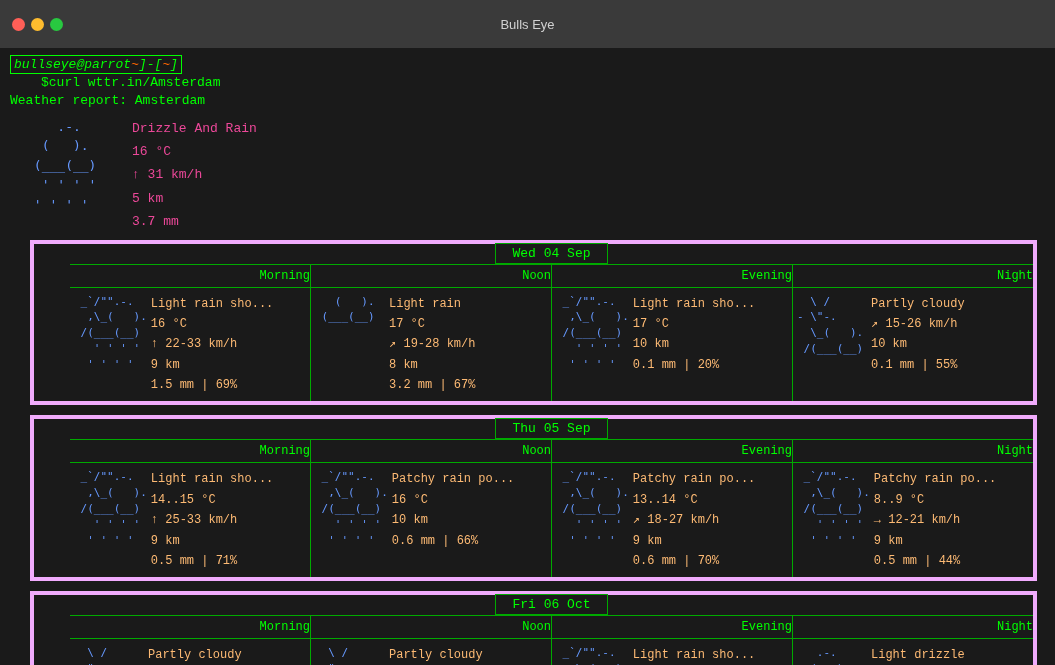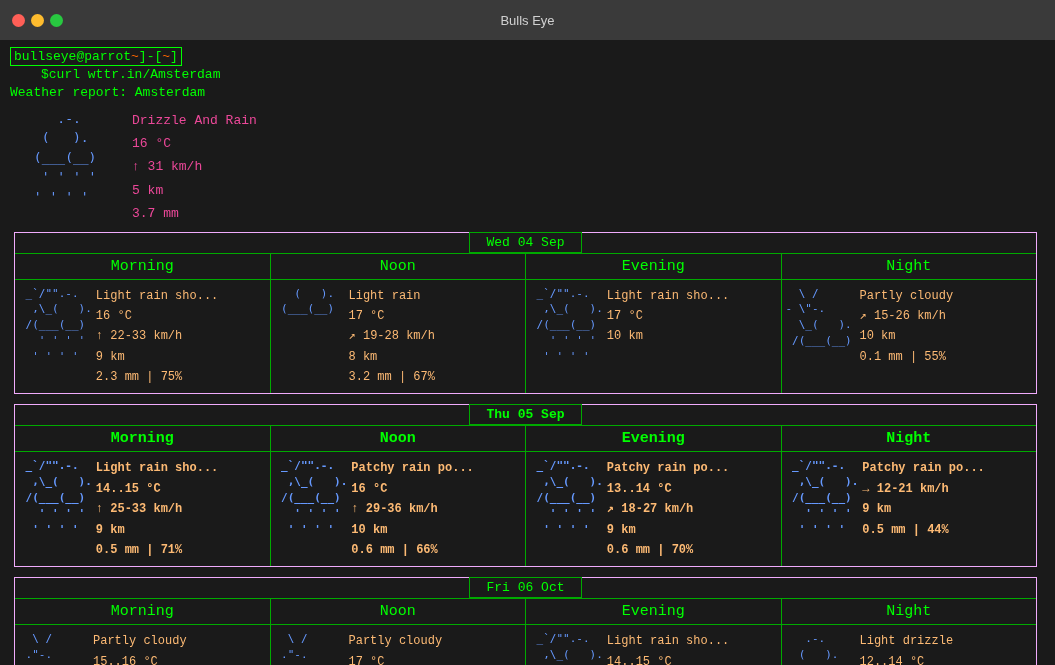--- a/index.html
+++ b/index.html
@@ -7,21 +7,21 @@
       background: #1a1a1a;
       font-family: 'Courier New', Courier, monospace;
       font-size: 13px;
       color: #00ff00;
       width: 1055px;
       min-height: 665px;
       overflow: hidden;
     }
     .title-bar {
       background: #3a3a3a;
-      height: 40px;
+      height: 48px;
       display: flex;
       align-items: center;
       justify-content: center;
       position: relative;
     }
     .title-bar-buttons {
       position: absolute;
       left: 12px;
       display: flex;
       gap: 6px;
@@ -59,22 +59,23 @@
       line-height: 1.5;
       white-space: pre;
       min-width: 90px;
     }
     .weather-desc {
       color: #ec4899;
       font-size: 13px;
       line-height: 1.8;
     }
     .day-section {
-      margin: 6px 4px 4px 0;
-      border: 1px solid #f0abfc;
+      margin: 6px 4px 4px 16px;
+      border: 4px solid #f0abfc;
+      padding-left: 36px;
     }
     .day-header-row {
       display: flex;
       justify-content: center;
       margin-bottom: -1px;
     }
     .day-header {
       background: #1a1a1a;
       border: 1px solid #00aa00;
       color: #00ff00;
@@ -87,25 +88,25 @@
     .periods-row {
       display: flex;
       border-top: 1px solid #00aa00;
     }
     .period {
       flex: 1;
       border-right: 1px solid #00aa00;
     }
     .period:last-child { border-right: none; }
     .period-header {
-      text-align: center;
+      text-align: right;
       padding: 4px 0;
       color: #00ff00;
       border-bottom: 1px solid #00aa00;
-      font-size: 15px;
+      font-size: 12px;
     }
     .period-content {
       display: flex;
       padding: 6px 4px;
       gap: 4px;
       min-height: 90px;
     }
     .period-ascii {
       color: #6699ff;
       font-size: 11px;
@@ -131,21 +132,21 @@
     <div class="tb-btn tb-close"></div>
     <div class="tb-btn tb-min"></div>
     <div class="tb-btn tb-max"></div>
   </div>
   <span class="title-text">Bulls Eye</span>
 </div>
 
 <div class="terminal">
 
   <div class="prompt-line">
-    <span style="border:1px solid #00ff00; padding:1px 3px; color:#00ff00;"><span>bullseye@parrot</span><span style="color:#ff6600;">~</span><span>]-[</span><span style="color:#ff6600;">~</span><span>]</span></span>
+    <span style="border:1px solid #00ff00; padding:1px 3px; color:#00ff00;font-style:italic;"><span>bullseye@parrot</span><span style="color:#ff6600;">~</span><span>]-[</span><span style="color:#ff6600;">~</span><span>]</span></span>
   </div>
   <div class="prompt-line" style="color:#00ff00;margin-left:31px;">
     <span>$curl wttr.in/Amsterdam</span>
   </div>
   <div class="prompt-line">
     <span>Weather report: Amsterdam</span>
   </div>
 
   <div class="weather-current">
     <pre class="weather-ascii">    .-.
@@ -176,21 +177,21 @@
             <pre class="period-ascii"> _`/"".-.
   ,\_(   ).
  /(___(__)
    ' ' ' '
   ' ' ' '</pre>
             <div class="period-data">
               <div>Light rain sho...</div>
               <div>16 °C</div>
               <div>↑ 22-33 km/h</div>
               <div>9 km</div>
-              <div>2.3 mm | 75%</div>
+              <div>1.5 mm | 69%</div>
             </div>
           </div>
         </div>
 
         <div class="period">
           <div class="period-header">Noon</div>
           <div class="period-content">
             <pre class="period-ascii">   (   ).
  (___(__)
 
@@ -212,20 +213,21 @@
           <div class="period-content">
             <pre class="period-ascii"> _`/"".-.
   ,\_(   ).
  /(___(__)
    ' ' ' '
   ' ' ' '</pre>
             <div class="period-data">
               <div>Light rain sho...</div>
               <div>17 °C</div>
               <div>10 km</div>
+              <div>0.1 mm | 20%</div>
             </div>
           </div>
         </div>
 
         <div class="period">
           <div class="period-header">Night</div>
           <div class="period-content">
             <pre class="period-ascii">  \ /
 - \"-.
   \_(   ).
@@ -234,21 +236,21 @@
               <div>Partly cloudy</div>
               <div>↗ 15-26 km/h</div>
               <div>10 km</div>
               <div>0.1 mm | 55%</div>
             </div>
           </div>
         </div>
       </div>
     </div>
 
-    <div class="day-section" style="margin-top:10px;font-weight:bold;">
+    <div class="day-section" style="margin-top:10px;">
       <div class="day-header-row">
         <div class="day-header">Thu 05 Sep</div>
       </div>
       <div class="periods-row">
         <div class="period">
           <div class="period-header">Morning</div>
           <div class="period-content">
             <pre class="period-ascii"> _`/"".-.
   ,\_(   ).
  /(___(__)
@@ -267,21 +269,20 @@
           <div class="period-header">Noon</div>
           <div class="period-content">
             <pre class="period-ascii"> _`/"".-.
   ,\_(   ).
  /(___(__)
    ' ' ' '
   ' ' ' '</pre>
             <div class="period-data">
               <div>Patchy rain po...</div>
               <div>16 °C</div>
-              <div>↑ 29-36 km/h</div>
               <div>10 km</div>
               <div>0.6 mm | 66%</div>
             </div>
           </div>
         </div>
         <div class="period">
           <div class="period-header">Evening</div>
           <div class="period-content">
             <pre class="period-ascii"> _`/"".-.
   ,\_(   ).
@@ -300,20 +301,21 @@
         <div class="period">
           <div class="period-header">Night</div>
           <div class="period-content">
             <pre class="period-ascii"> _`/"".-.
   ,\_(   ).
  /(___(__)
    ' ' ' '
   ' ' ' '</pre>
             <div class="period-data">
               <div>Patchy rain po...</div>
+              <div>8..9 °C</div>
               <div>→ 12-21 km/h</div>
               <div>9 km</div>
               <div>0.5 mm | 44%</div>
             </div>
           </div>
         </div>
       </div>
     </div>
 
     <div class="day-section" style="margin-top:10px;">

